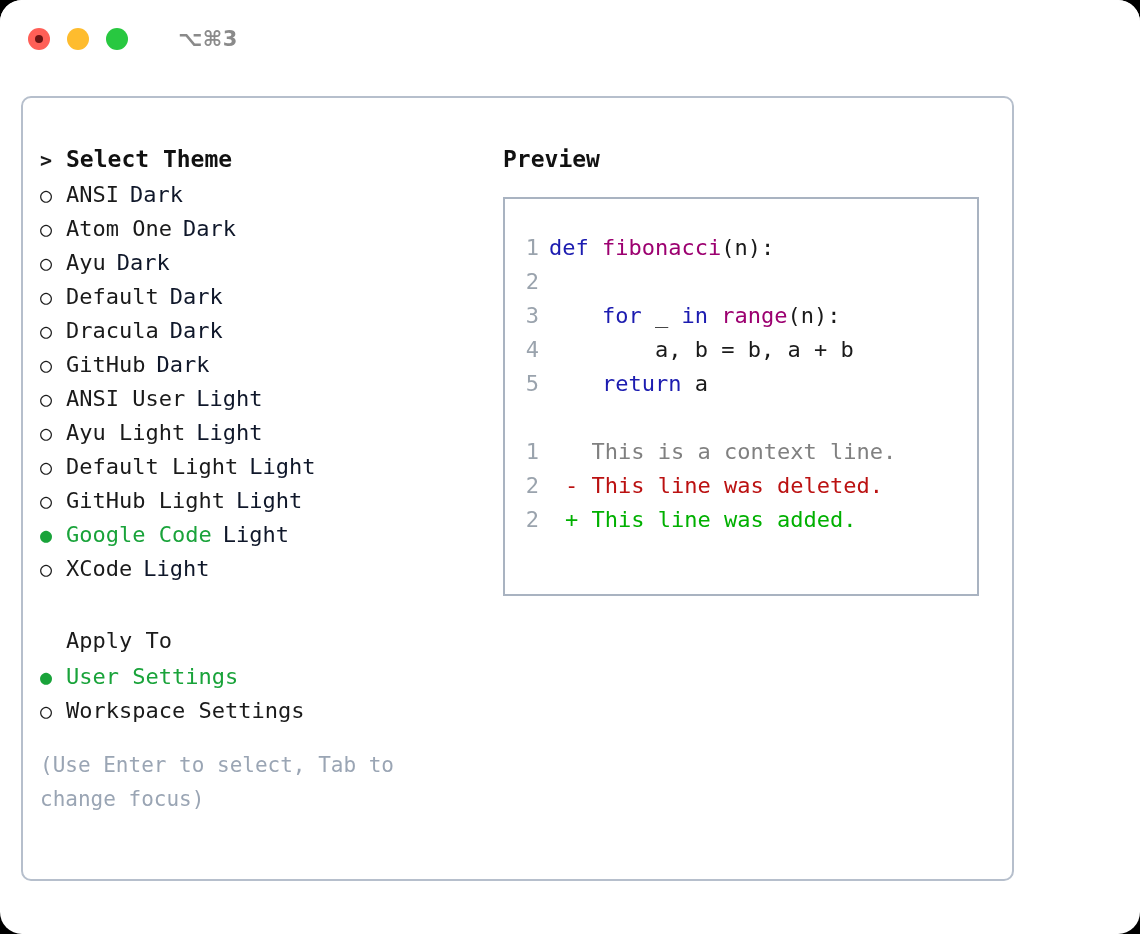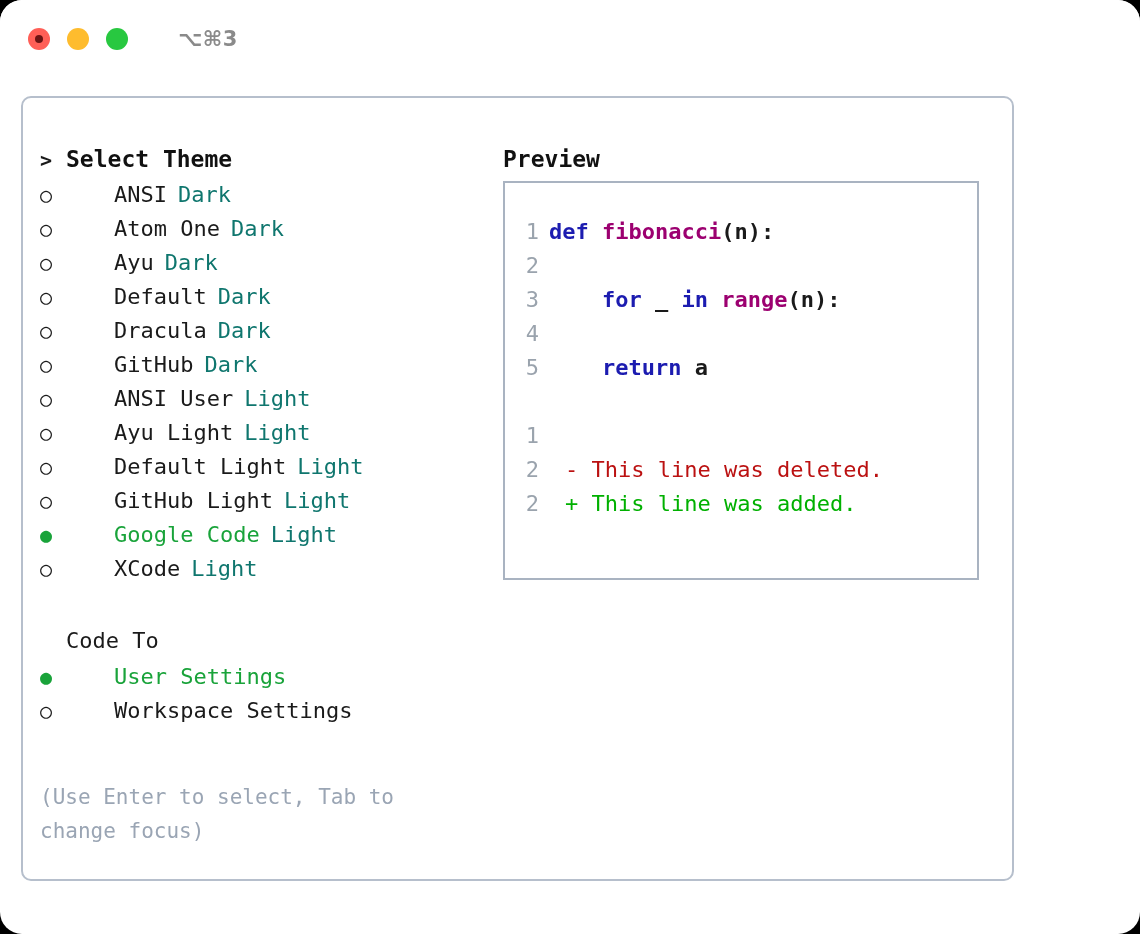--- a/index.html
+++ b/index.html
@@ -110,24 +110,24 @@
   .bullet {
     display: inline-block;
     width: 26px;
     flex: 0 0 auto;
     color: #1a1a1a;
     font-size: 20px;
   }
   .bullet.sel {
     color: #19a33a;
   }
-  .label { color: #1a1a1a; margin-left: 48px; }
+  .label { color: #1a1a1a; }
   .label.sel { color: #19a33a; }
   .variant {
-    color: #0f766e;
+    color: #0f172a;
     margin-left: 11px;
     text-align: right;
   }
 
   .heading {
     display: flex;
     align-items: baseline;
     height: 36px;
     font-size: 23px;
     font-weight: bold;
@@ -142,39 +142,39 @@
     display: flex;
     align-items: baseline;
     height: 36px;
     font-size: 22px;
     color: #1a1a1a;
     white-space: pre;
   }
   .apply-heading .bullet { color: transparent; }
 
   .hint {
-    margin-top: 48px;
+    margin-top: 16px;
     color: #9aa5b4;
     font-size: 21px;
     line-height: 34px;
     max-width: 410px;
   }
 
   
   .right-col {
     flex: 1 1 auto;
     padding: 48px 0 0 0;
     box-sizing: border-box;
   }
   .preview-title {
     font-size: 23px;
     font-weight: bold;
     color: #111111;
     margin-left: 0px;
-    margin-bottom: 9px;
+    margin-bottom: 25px;
   }
   .preview-box {
     width: 476px;
     height: 399px;
     box-sizing: border-box;
     border: 2px solid #a9b3c1;
     background: #ffffff;
     padding: 36px 0 0 0;
   }
 
@@ -186,21 +186,21 @@
     white-space: pre;
   }
   .gutter {
     width: 44px;
     flex: 0 0 auto;
     text-align: right;
     color: #9aa3ad;
     padding-right: 10px;
     box-sizing: border-box;
   }
-  .code-body { color: #1a1a1a; font-weight: bold; }
+  .code-body { color: #1a1a1a; }
 
   .tok-kw   { color: #1c1cb0; }
   .tok-fn   { color: #9c0070; }
   .tok-num  { color: #067c7c; }
   .tok-plain{ color: #1a1a1a; }
 
   .blank-line { height: 34px; }
 
   .diff-ctx { color: #808080; }
   .diff-del { color: #bb1111; }
@@ -244,45 +244,45 @@
             <div class="row"><span class="bullet">○</span><span class="label">Default Light</span><span class="variant">Light</span></div>
             <div class="row"><span class="bullet">○</span><span class="label">GitHub Light</span><span class="variant">Light</span></div>
             <div class="row"><span class="bullet sel">●</span><span class="label sel">Google Code</span><span class="variant">Light</span></div>
             <div class="row"><span class="bullet">○</span><span class="label">XCode</span><span class="variant">Light</span></div>
           </div>
 
         <div class="section-gap"></div>
 
         <div class="apply-heading">
           <span class="bullet">○</span>
-          <span>Code To</span>
+          <span>Apply To</span>
         </div>
 
         <div id="apply-list">
             <div class="row"><span class="bullet sel">●</span><span class="label sel">User Settings</span></div>
             <div class="row"><span class="bullet">○</span><span class="label">Workspace Settings</span></div>
           </div>
 
         <div class="hint">(Use Enter to select, Tab to change focus)</div>
       </div>
 
       <div class="right-col">
         <div class="preview-title">Preview</div>
 
         <div class="preview-box">
           <div id="code-block">
               <div class="code-line"><span class="gutter">1</span><span class="code-body"><span class="tok-kw">def </span><span class="tok-fn">fibonacci</span><span class="tok-plain">(n):</span></span></div>
               <div class="code-line"><span class="gutter">2</span></div>
               <div class="code-line"><span class="gutter">3</span><span class="code-body"><span class="tok-plain">    </span><span class="tok-kw">for</span><span class="tok-plain"> _ </span><span class="tok-kw">in</span><span class="tok-plain"> </span><span class="tok-fn">range</span><span class="tok-plain">(n):</span></span></div>
-              <div class="code-line"><span class="gutter">4</span></div>
+              <div class="code-line"><span class="gutter">4</span><span class="code-body"><span class="tok-plain">        a, b = b, a + b</span></span></div>
               <div class="code-line"><span class="gutter">5</span><span class="code-body"><span class="tok-plain">    </span><span class="tok-kw">return</span><span class="tok-plain"> a</span></span></div>
             </div>
           <div class="blank-line"></div>
           <div id="diff-block">
-              <div class="code-line"><span class="gutter">1</span><span class="diff-ctx" style="padding-left: 16px;"> </span></div>
+              <div class="code-line"><span class="gutter">1</span><span class="diff-ctx" style="padding-left: 16px;"> </span><span class="diff-ctx"> This is a context line.</span></div>
               <div class="code-line"><span class="gutter">2</span><span class="diff-del" style="padding-left: 16px;">-</span><span class="diff-del"> This line was deleted.</span></div>
               <div class="code-line"><span class="gutter">2</span><span class="diff-add" style="padding-left: 16px;">+</span><span class="diff-add"> This line was added.</span></div>
             </div>
         </div>
       </div>
 
     </div>
   </div>
 </div>
 

